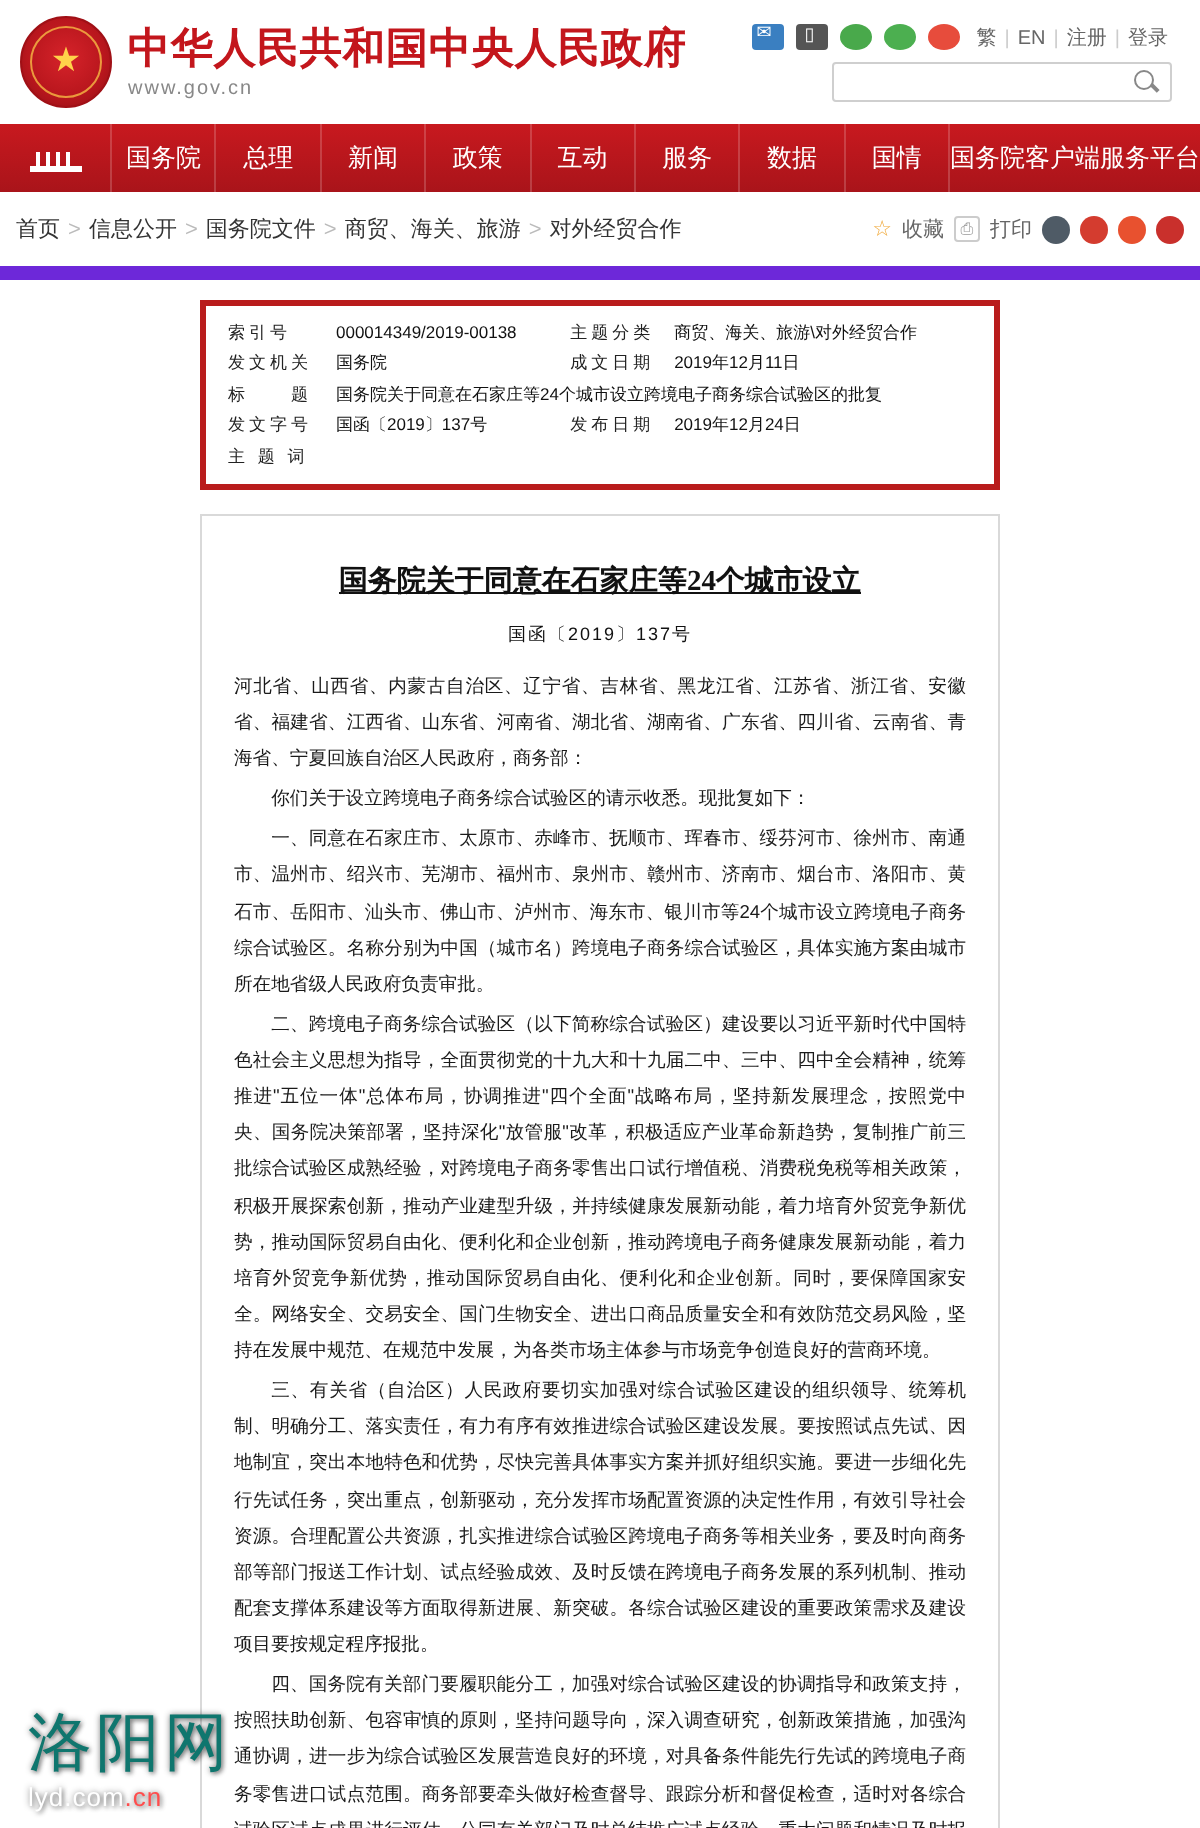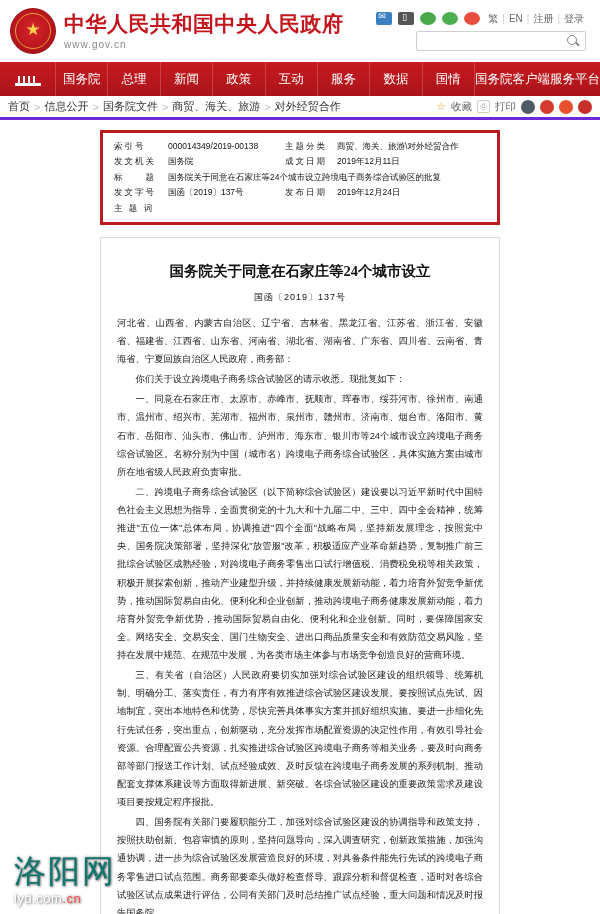--- a/index.html
+++ b/index.html
@@ -160,22 +160,22 @@
     font-size: 12.5px;
     border-right: 1px solid rgba(255,255,255,.18);
     white-space: nowrap;
     font-family: "Liberation Sans", sans-serif;
   }
   .nav-item:last-child { border-right: none; }
   .nav-item.wide { flex: 2.1; }
 
   
   .crumbbar {
-    height: 24px;
-    border-bottom: 3px solid #6d28d9;
+    height: 44px;
+    border-bottom: 7px solid #6d28d9;
     display: flex;
     align-items: center;
     padding: 0 8px;
     font-size: 11px;
     color: #444;
     background: #fff;
   }
   .crumb { color:#333; }
   .crumb-sep { color:#bbb; padding: 0 4px; }
   .crumb-actions {
@@ -231,20 +231,21 @@
     position: relative;
   }
   .doc-title {
     text-align: center;
     font-family: "Liberation Serif", serif;
     font-weight: bold;
     font-size: 14.5px;
     line-height: 1.55;
     color: #111;
     margin: 6px 6px 0 6px;
+    text-decoration: underline;
   }
   .doc-num {
     text-align: center;
     font-size: 9px;
     color: #111;
     margin-top: 8px;
     letter-spacing: 1px;
   }
   .doc-body {
     margin-top: 10px;

